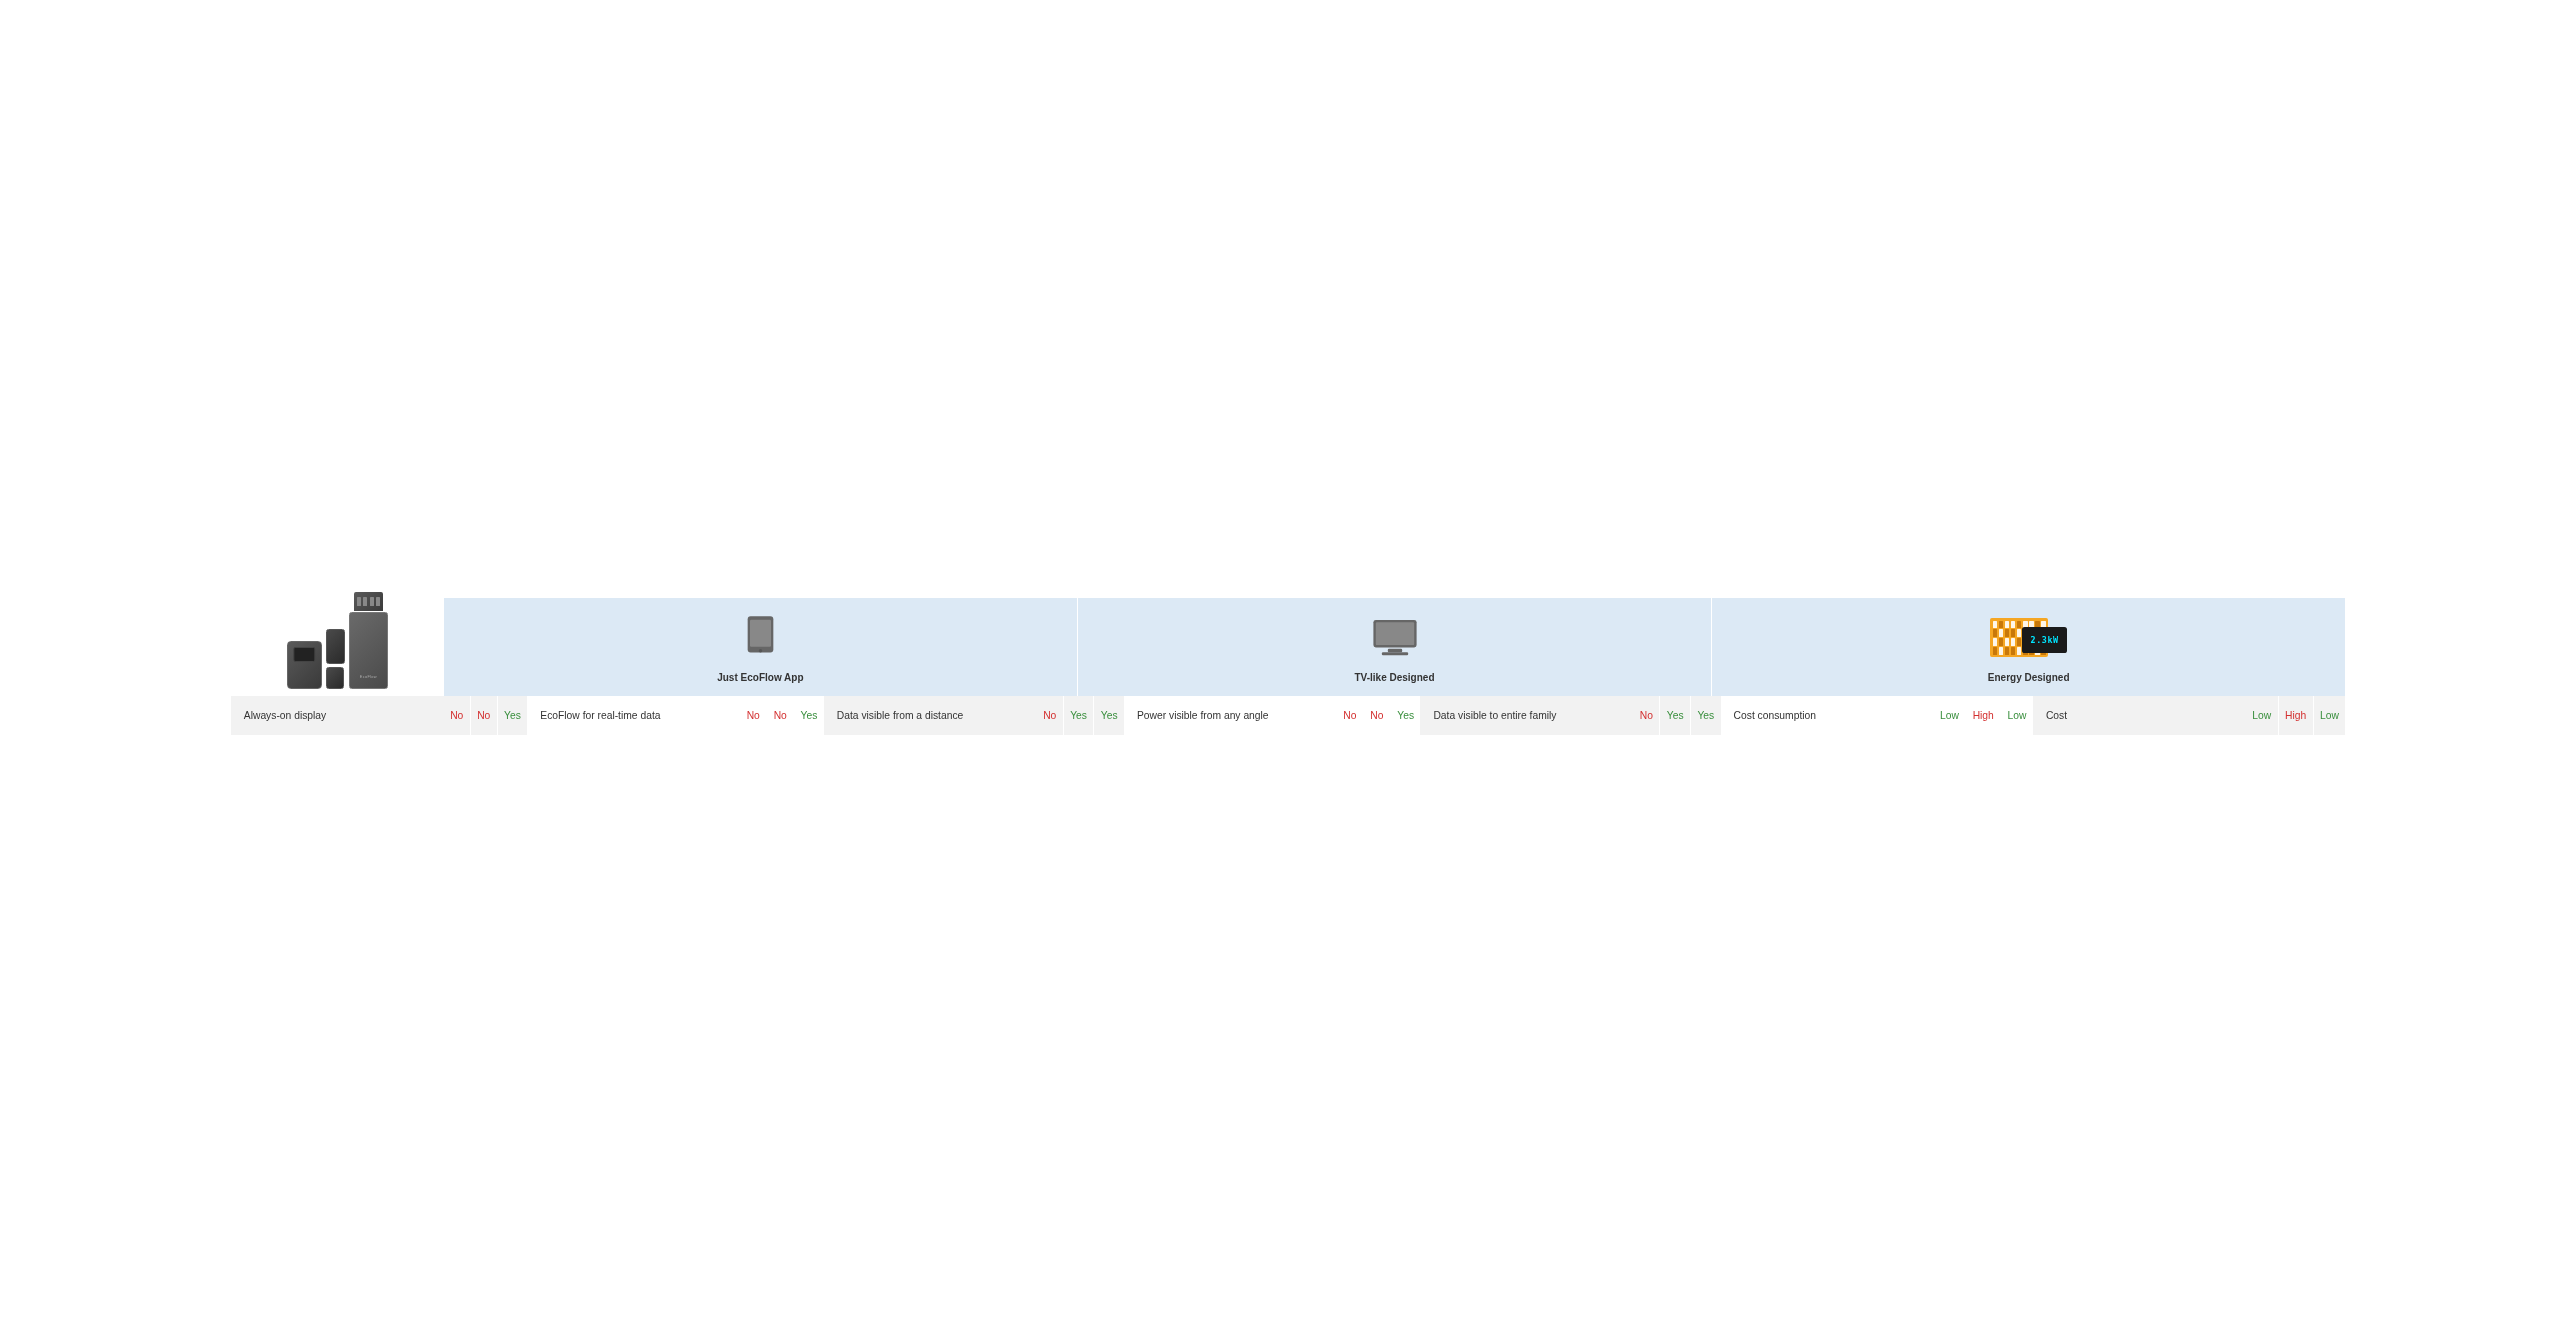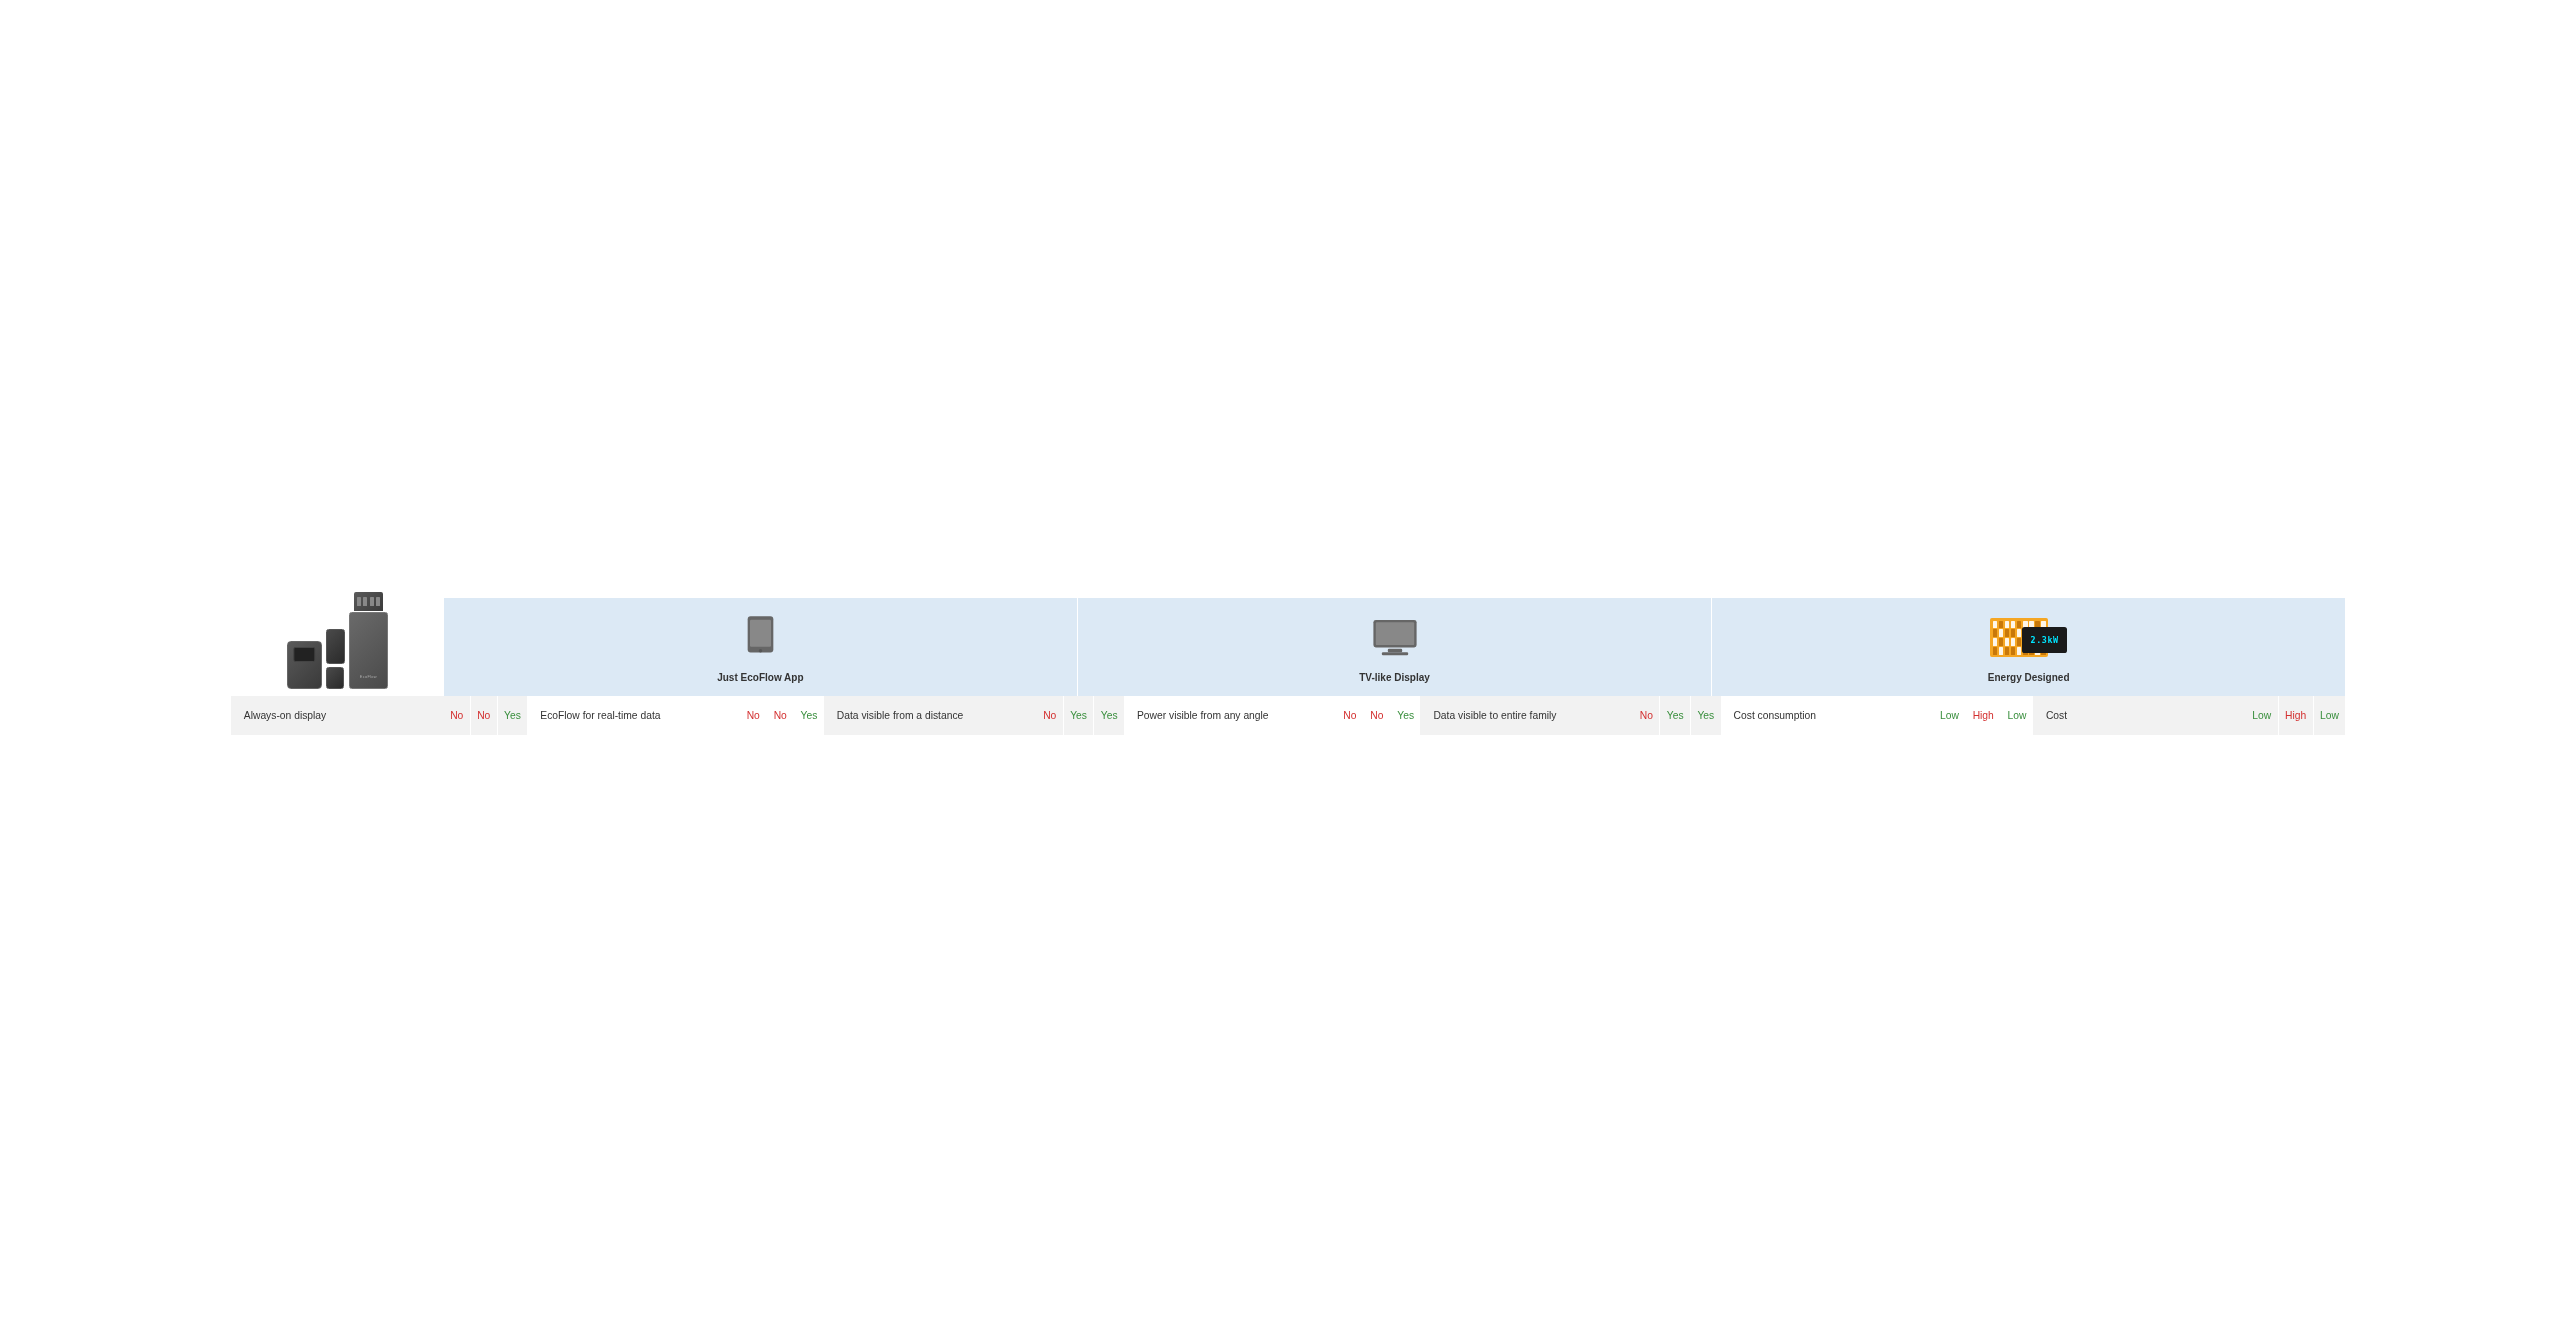--- a/index.html
+++ b/index.html
@@ -304,21 +304,21 @@
       <div class="option-header">
         <div class="icon-area">
 
           <svg viewBox="0 0 80 65" width="48" height="40">
             <rect x="4" y="4" width="72" height="46" rx="4" ry="4" fill="#666666"></rect>
             <rect x="8" y="8" width="64" height="38" rx="2" ry="2" fill="#888888"></rect>
             <rect x="28" y="52" width="24" height="6" rx="2" fill="#666666"></rect>
             <rect x="18" y="58" width="44" height="5" rx="2" fill="#666666"></rect>
           </svg>
         </div>
-        <div class="option-label">TV-like Display</div>
+        <div class="option-label">TV-like Designed</div>
       </div>
 
       <div class="option-header">
         <div class="icon-area">
 
           <div class="energy-display-visual">
 
             <div class="energy-bg">
               <div class="energy-dot lit"></div>
                 <div class="energy-dot"></div>

